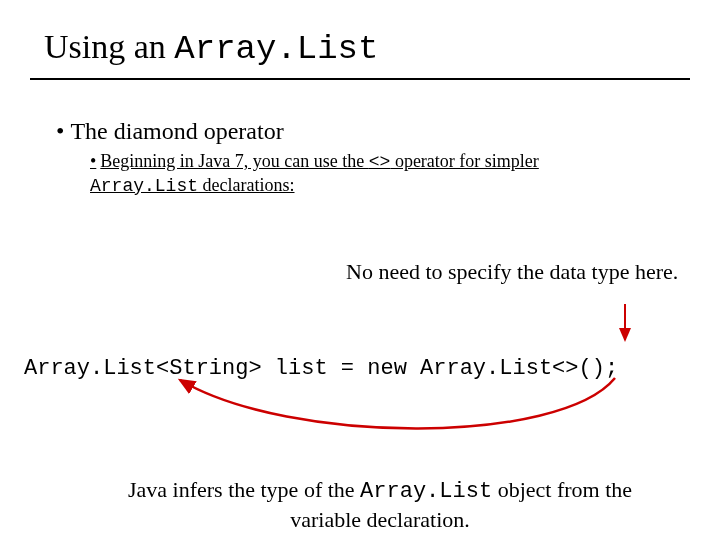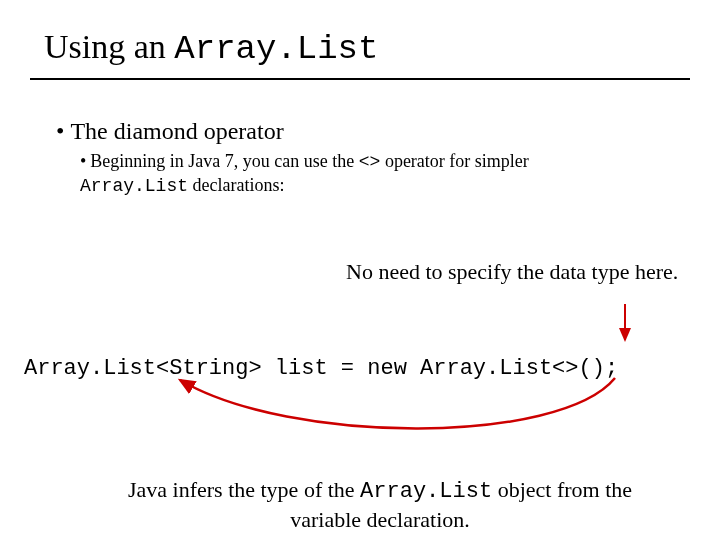--- a/index.html
+++ b/index.html
@@ -37,25 +37,26 @@
   .b1 {
     position: absolute;
     left: 56px;
     top: 118px;
     font-size: 24px;
     font-family: Liberation Serif, serif;
   }
   .b1 .dot { margin-right: 6px; }
   .b2 {
     position: absolute;
-    left: 80px;
+    left: 90px;
     top: 150px;
     width: 560px;
     font-size: 18px;
     line-height: 1.25;
+    text-decoration: underline;
   }
   .b2 .dot { margin-right: 4px; }
   .b2 .code { font-family: "Courier New", Courier, monospace; }
   .note1 {
     position: absolute;
     left: 306px;
     top: 259px;
     font-size: 22px;
     white-space: nowrap;
     margin-left: 40px;

